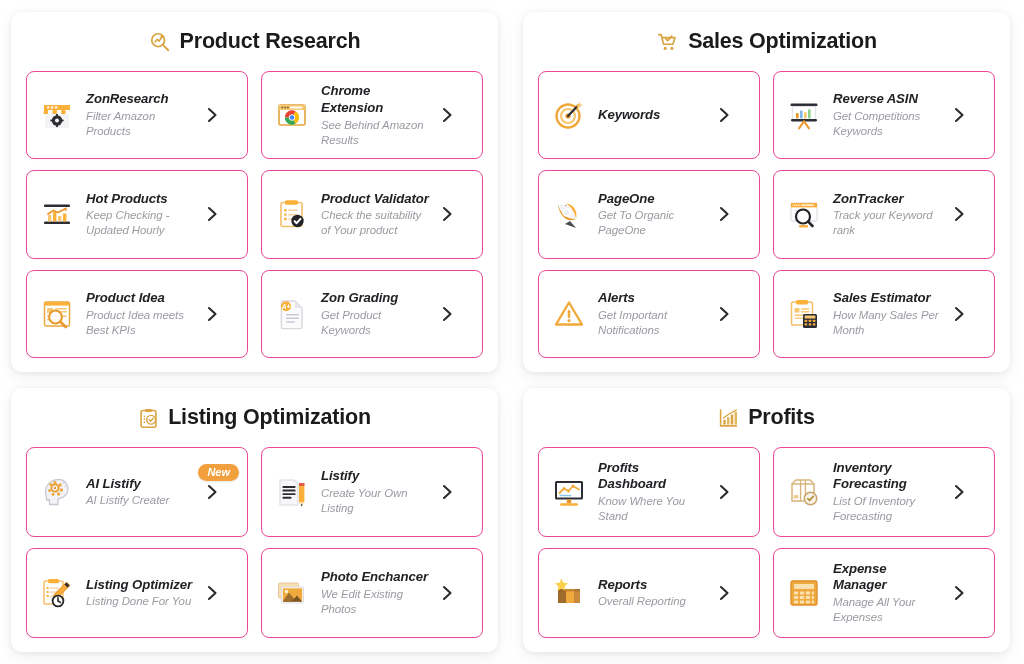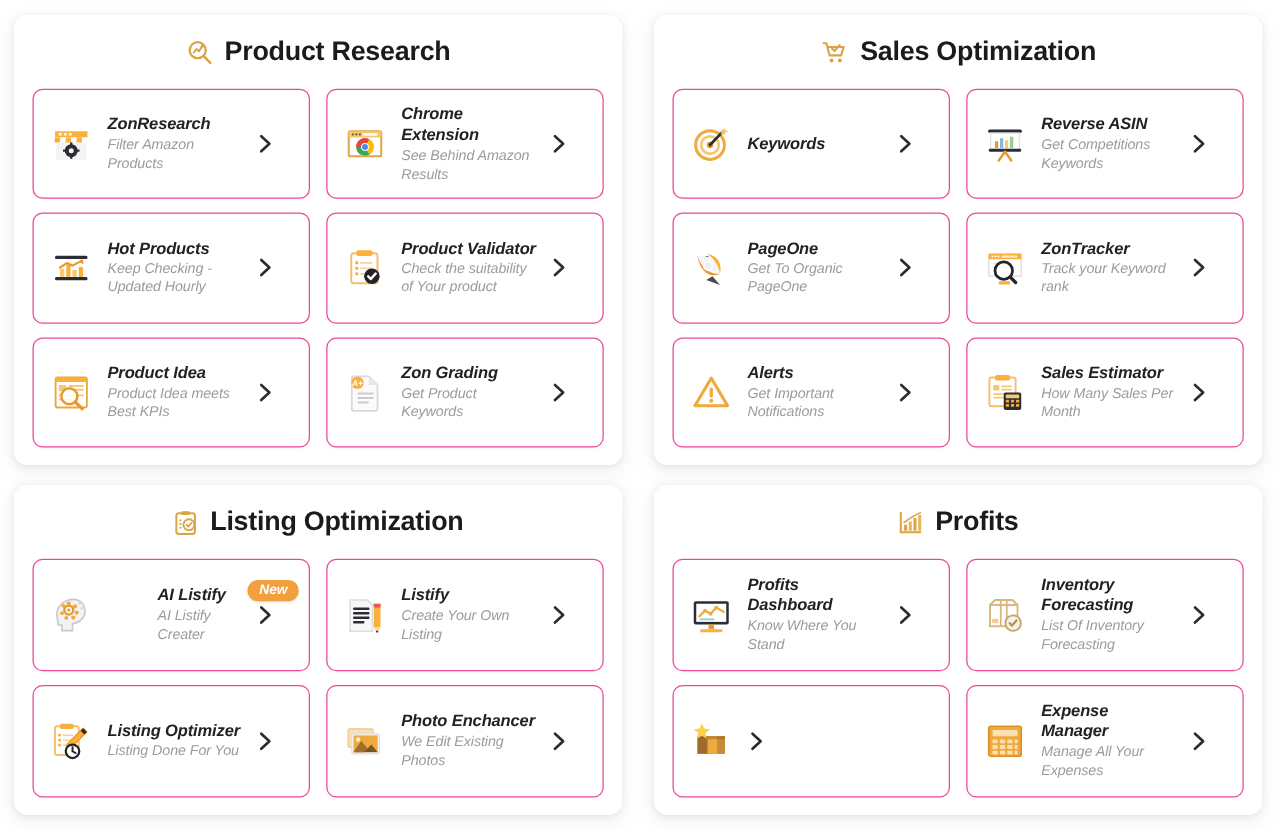--- a/index.html
+++ b/index.html
@@ -124,21 +124,21 @@
     right: 8px;
     background: #f2a03d;
     color: #ffffff;
     font-size: 11px;
     font-weight: bold;
     padding: 2px 9px 3px 9px;
     border-radius: 9px;
     line-height: 1.1;
     box-shadow: 0 1px 2px rgba(0,0,0,0.10);
   }
-  .tile.has-badge .tile-text { padding-right: 6px; margin-left: 40px; }
+  .tile.has-badge .tile-text { padding-right: 6px; }
 </style>
 </head>
 <body>
 
 <div class="board">
 
   <div class="panel-slot tl">
     <section class="panel">
       <header class="panel-header">
         <span class="hdr-icon">
@@ -708,20 +708,24 @@
           <span class="tile-icon">
             <svg width="34" height="34" viewBox="0 0 34 34">
               <rect x="6" y="13" width="22" height="14" fill="#B07A33"></rect>
               <rect x="6" y="13" width="8" height="14" fill="#A06C2B"></rect>
               <rect x="14" y="13" width="8" height="14" fill="#F0A93C"></rect>
               <rect x="22" y="13" width="6" height="14" fill="#C98A3C"></rect>
               <rect x="6" y="13" width="22" height="2.4" fill="#8E5E22" opacity="0.45"></rect>
               <polygon points="9.5,2.5 11.4,6.8 16,7.3 12.5,10.4 13.5,15 9.5,12.6 5.5,15 6.5,10.4 3,7.3 7.6,6.8" fill="#FBD04B"></polygon>
             </svg>
           </span>
+          <span class="tile-text">
+            <span class="tile-name">Reports</span>
+            <span class="tile-desc">Overall Reporting</span>
+          </span>
           <span class="chev">
             <svg width="11" height="16" viewBox="0 0 11 16">
                 <polyline points="2,2 8.5,8 2,14" fill="none" stroke="currentColor" stroke-width="2.1" stroke-linecap="round" stroke-linejoin="round"></polyline>
               </svg>
           </span>
         </div>
 
         <div class="tile">
           <span class="tile-icon">
             <svg width="34" height="34" viewBox="0 0 34 34">

